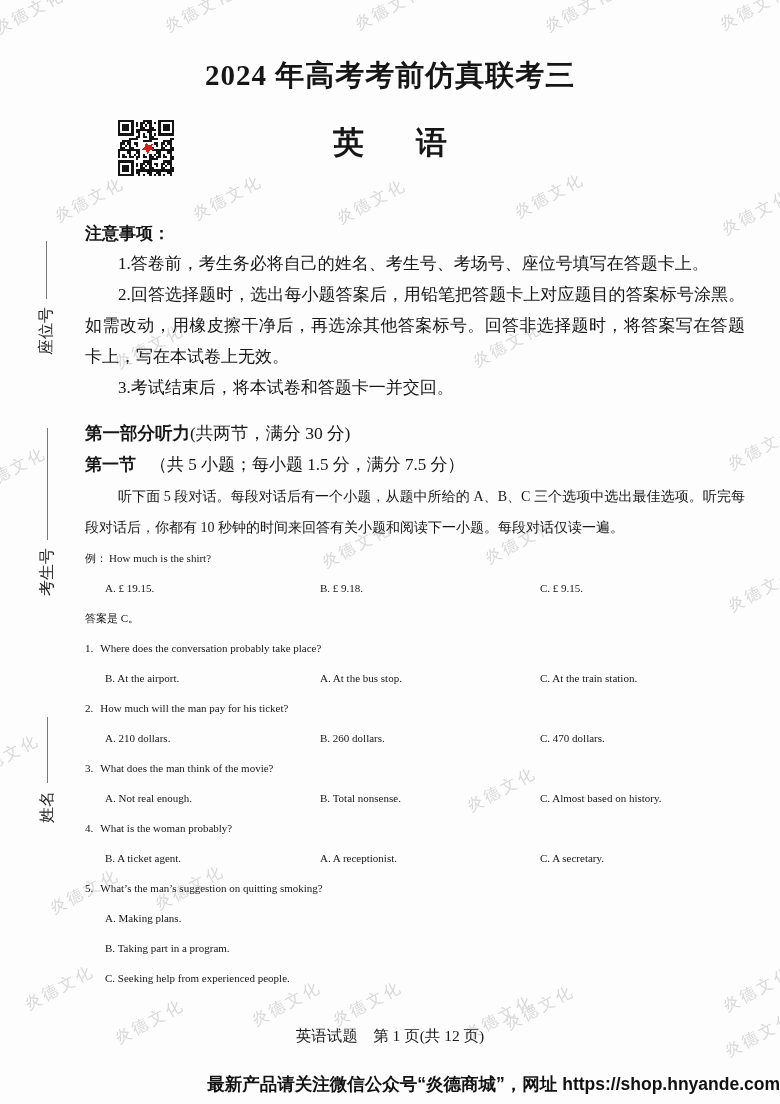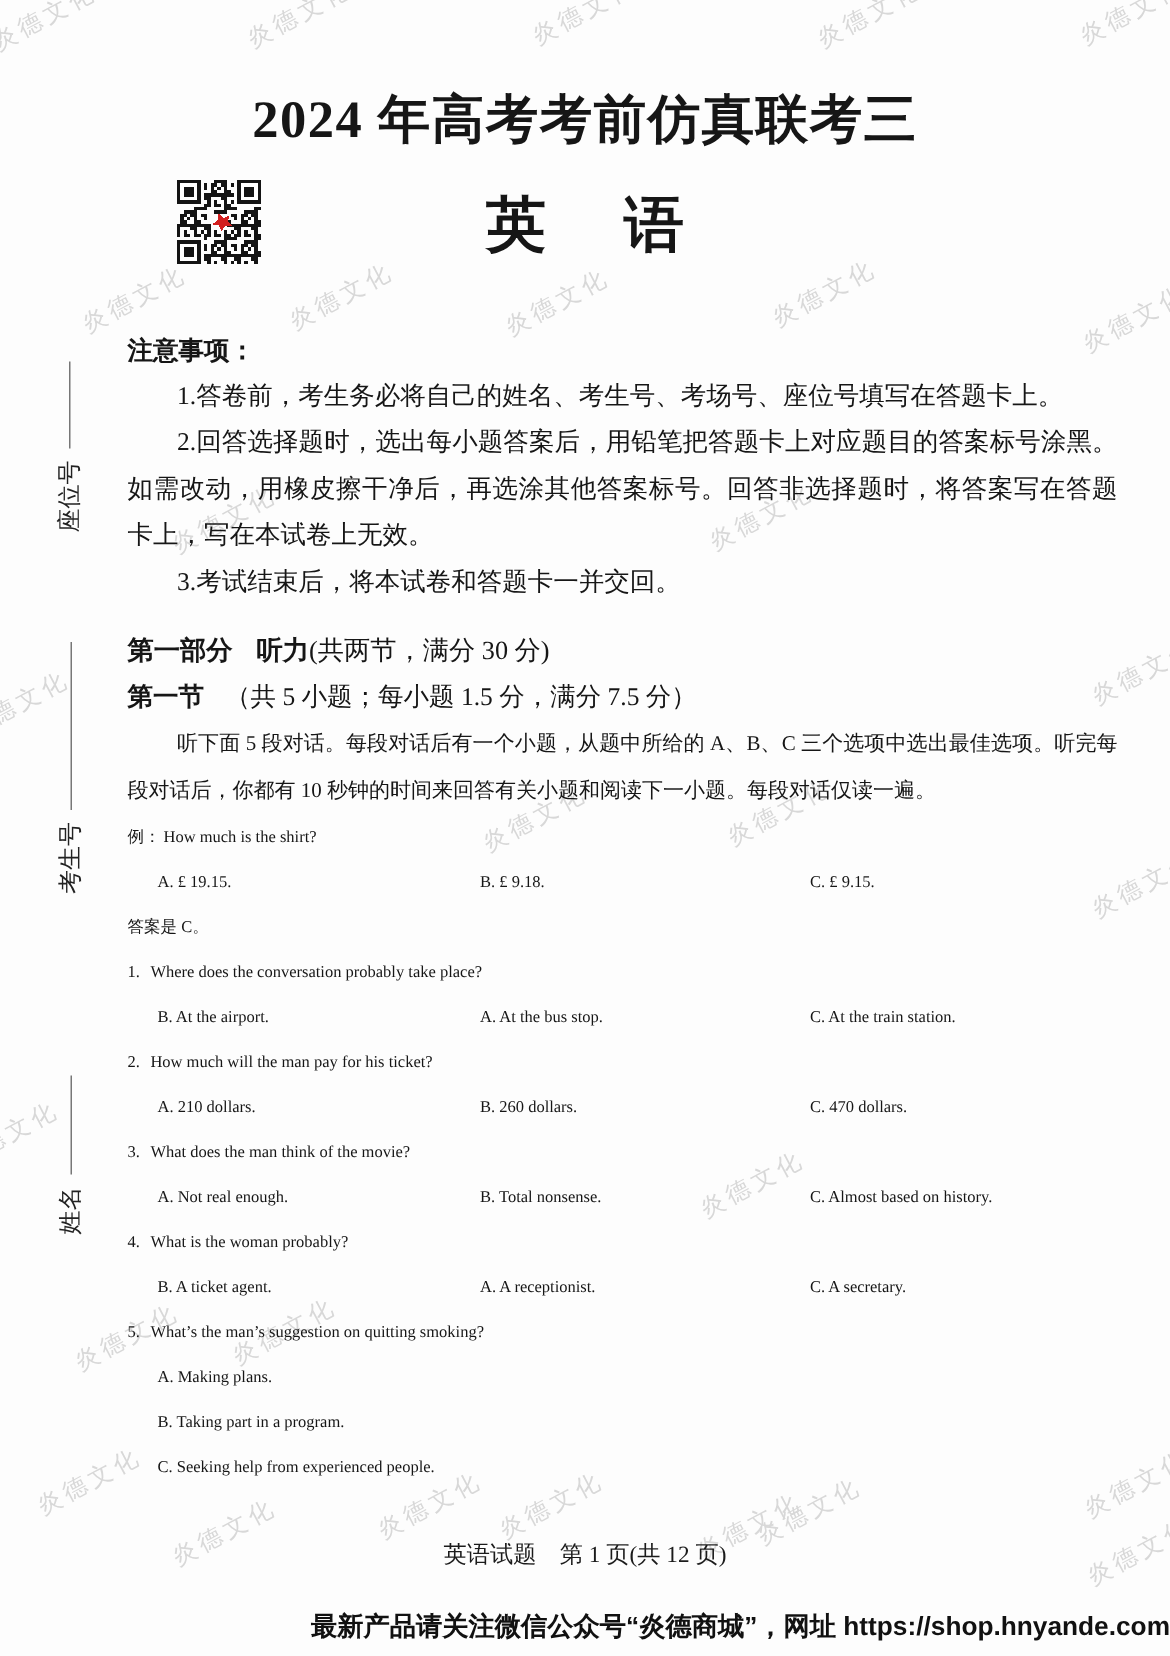--- a/index.html
+++ b/index.html
@@ -12,27 +12,27 @@
   .wm-layer{position:absolute;inset:0;z-index:0;}
   .wm{
     position:absolute;transform:translate(-50%,-50%) rotate(-28deg);
     color:#d8d8d8;font-size:16px;letter-spacing:3px;white-space:nowrap;
     font-family:"Liberation Serif","DejaVu Serif",serif;
   }
   .layer{position:relative;z-index:1;}
   
   .title{
     position:absolute;top:56px;left:0;right:0;text-align:center;
-    font-size:35px;font-weight:700;letter-spacing:1px;
+    font-size:29px;font-weight:700;letter-spacing:1px;
   }
   .qr-wrap{position:absolute;top:120px;left:118px;width:56px;height:56px;}
   .subject{
     position:absolute;top:122px;left:0;right:0;text-align:center;
     font-family:"Liberation Sans","DejaVu Sans",sans-serif;
-    font-size:40px;font-weight:700;
+    font-size:31px;font-weight:700;
   }
   .subject .c2{margin-left:52px;}
   
   .side-item{
     position:absolute;display:flex;align-items:center;height:22px;
     transform:rotate(-90deg);font-size:16px;white-space:nowrap;color:#222;
   }
   .side-item .rule{display:inline-block;height:1px;background:#777;margin-left:8px;}
   .side-seat{top:287px;left:-11px;}
   .side-seat .rule{width:58px;}
@@ -45,21 +45,21 @@
   .notice-head{
     font-family:"Liberation Sans","DejaVu Sans",sans-serif;
     font-weight:700;font-size:17px;height:26px;
   }
   .content p.njust{
     margin:0;font-size:17px;line-height:31px;text-align:justify;
     text-indent:33px;
   }
   .part-head{margin-top:14px;height:32px;line-height:32px;font-size:17.5px;}
   .bold-cjk{font-family:"Liberation Sans","DejaVu Sans",sans-serif;font-weight:700;}
-  .part-head .gap{margin-right:16px;}
+  .part-head .gap{}
   .sec-head{height:32px;line-height:32px;font-size:17px;}
   .sec-head .gap{margin-right:14px;}
   .meta{font-weight:400;}
   .instructions{
     margin:0;font-size:14px;line-height:31px;text-align:justify;text-indent:33px;
   }
   .row{height:30px;line-height:30px;font-size:11px;white-space:nowrap;}
   .qnum{margin-right:7px;}
   .exlabel{margin-right:2px;}
   .opts3{

